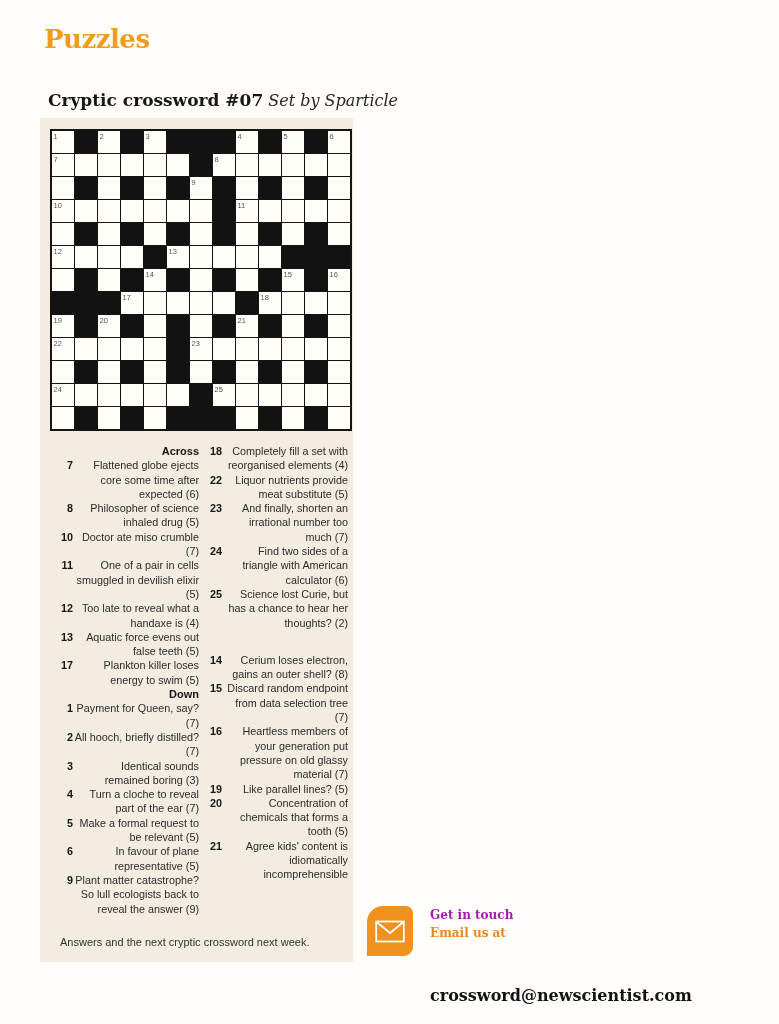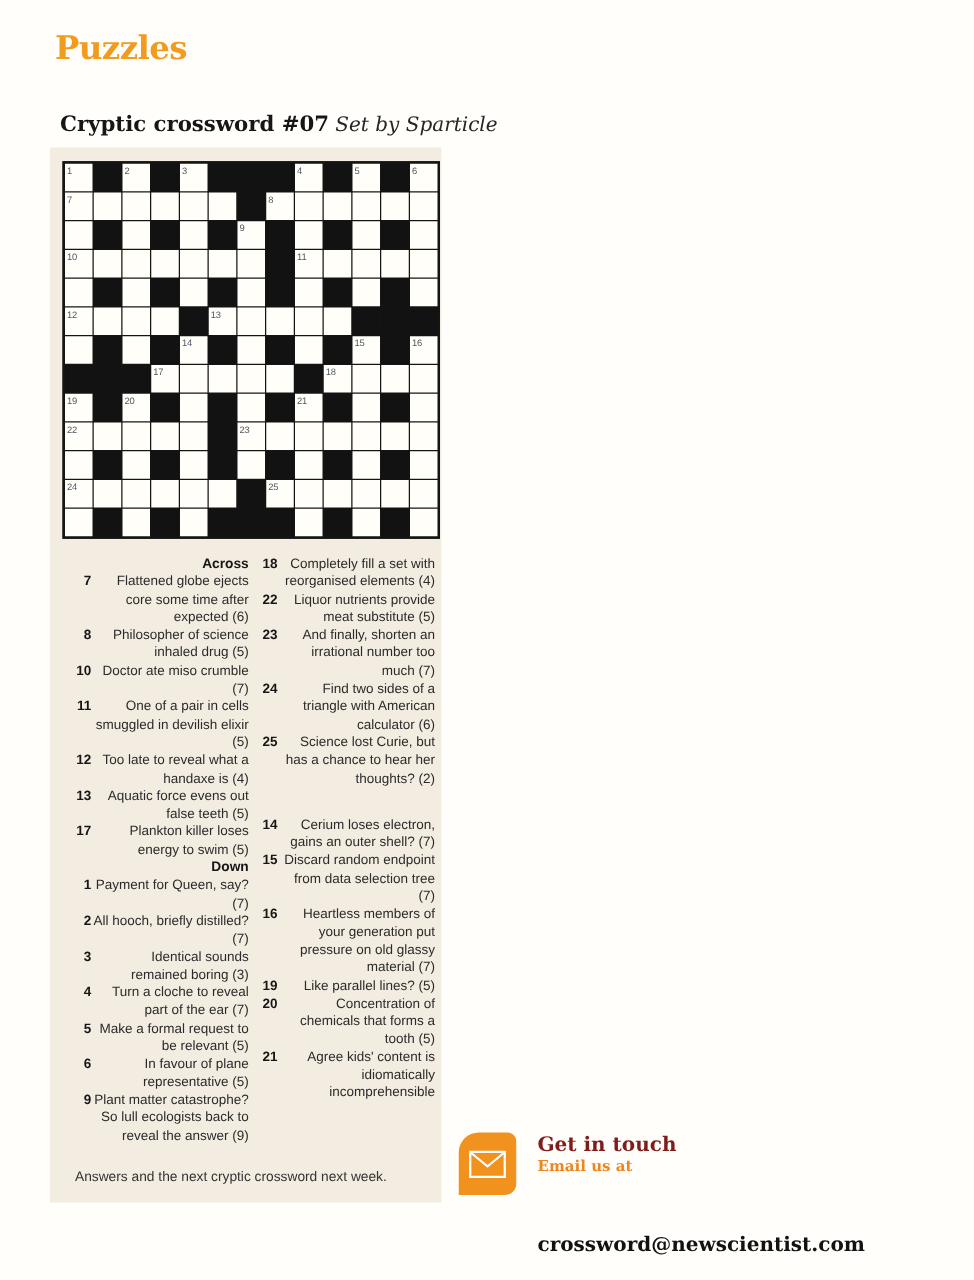--- a/index.html
+++ b/index.html
@@ -71,21 +71,21 @@
 
   
   .contact { position:absolute; left:367px; top:906px; display:flex; }
   .mail-badge {
     width:46px; height:50px; background:#F1911E;
     border-radius:16px 7px 9px 0;
     display:flex; align-items:center; justify-content:center;
     flex:none;
   }
   .contact-text { margin-left:17px; font-family:"DejaVu Serif", serif; }
-  .contact-heading { font-weight:bold; font-size:16px; color:#7f1d1d; line-height:19px; }
+  .contact-heading { font-weight:bold; font-size:12px; color:#a21caf; line-height:19px; }
   .contact-subheading { font-weight:bold; font-size:12px; color:#EE851E; line-height:15px; margin-top:1px; }
   .contact-email { font-weight:bold; font-size:16px; color:#121212; line-height:16.5px;margin-top:47px; }
 </style>
 </head>
 <body>
 
 <div class="page">
 
   <div class="section-title">Puzzles</div>
 
@@ -395,21 +395,21 @@
             <span class="cnum">24</span>
             <span class="ctext">Find two sides of a triangle with American calculator (6)</span>
           </div>
           <div class="clue">
             <span class="cnum">25</span>
             <span class="ctext">Science lost Curie, but has a chance to hear her thoughts? (2)</span>
           </div>
           <div class="down-gap"></div>
           <div class="clue">
             <span class="cnum">14</span>
-            <span class="ctext">Cerium loses electron, gains an outer shell? (7)</span>
+            <span class="ctext">Cerium loses electron, gains an outer shell? (8)</span>
           </div>
           <div class="clue">
             <span class="cnum">15</span>
             <span class="ctext">Discard random endpoint from data selection tree (7)</span>
           </div>
           <div class="clue">
             <span class="cnum">16</span>
             <span class="ctext">Heartless members of your generation put pressure on old glassy material (7)</span>
           </div>
           <div class="clue">

